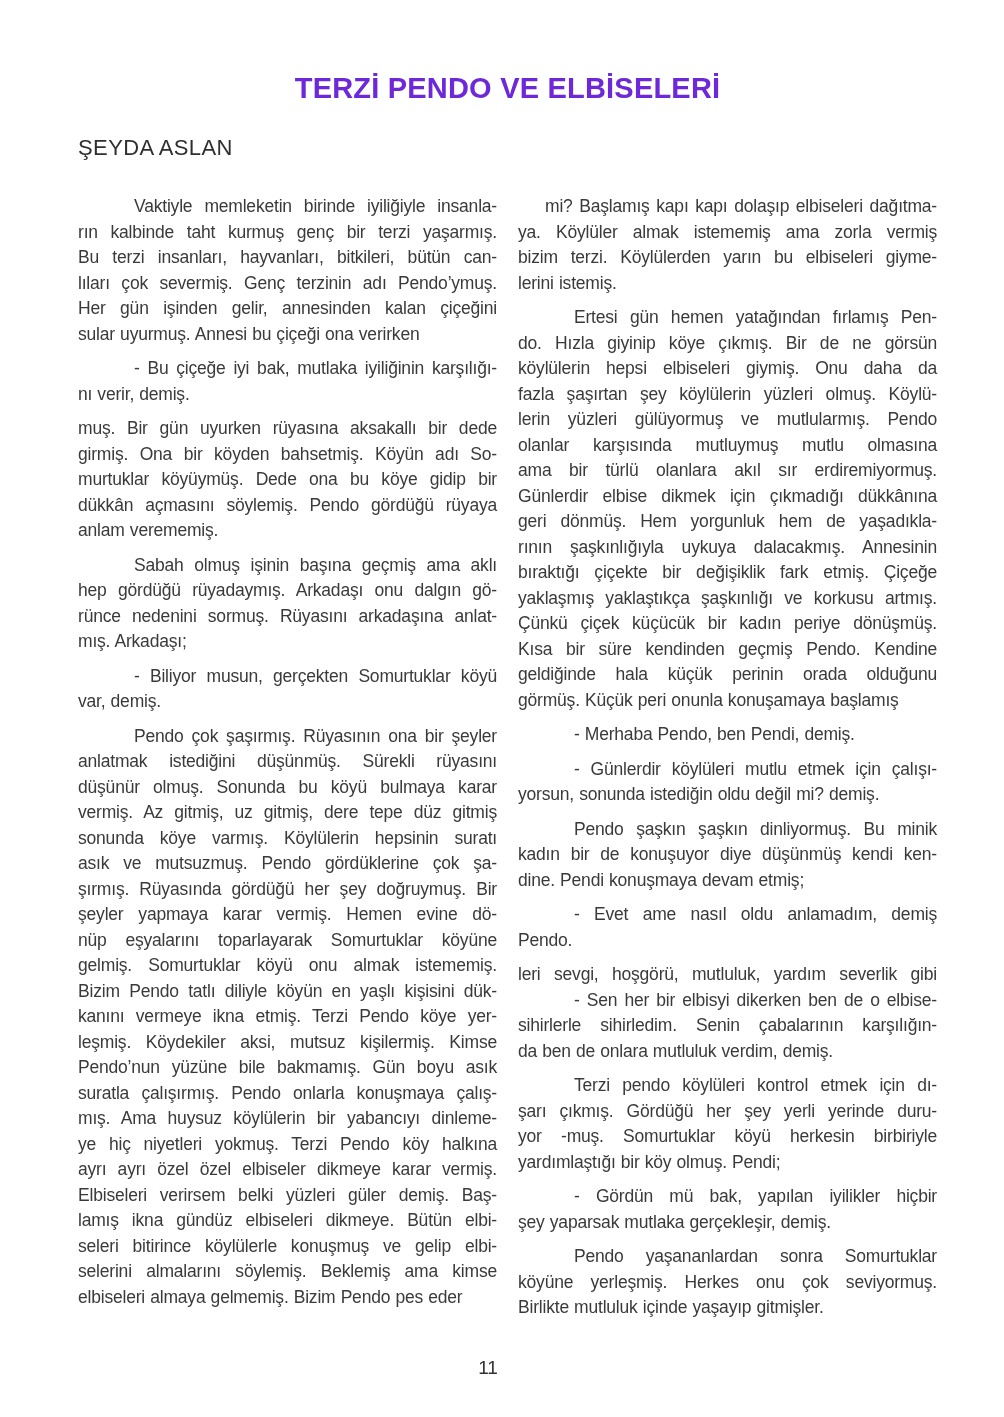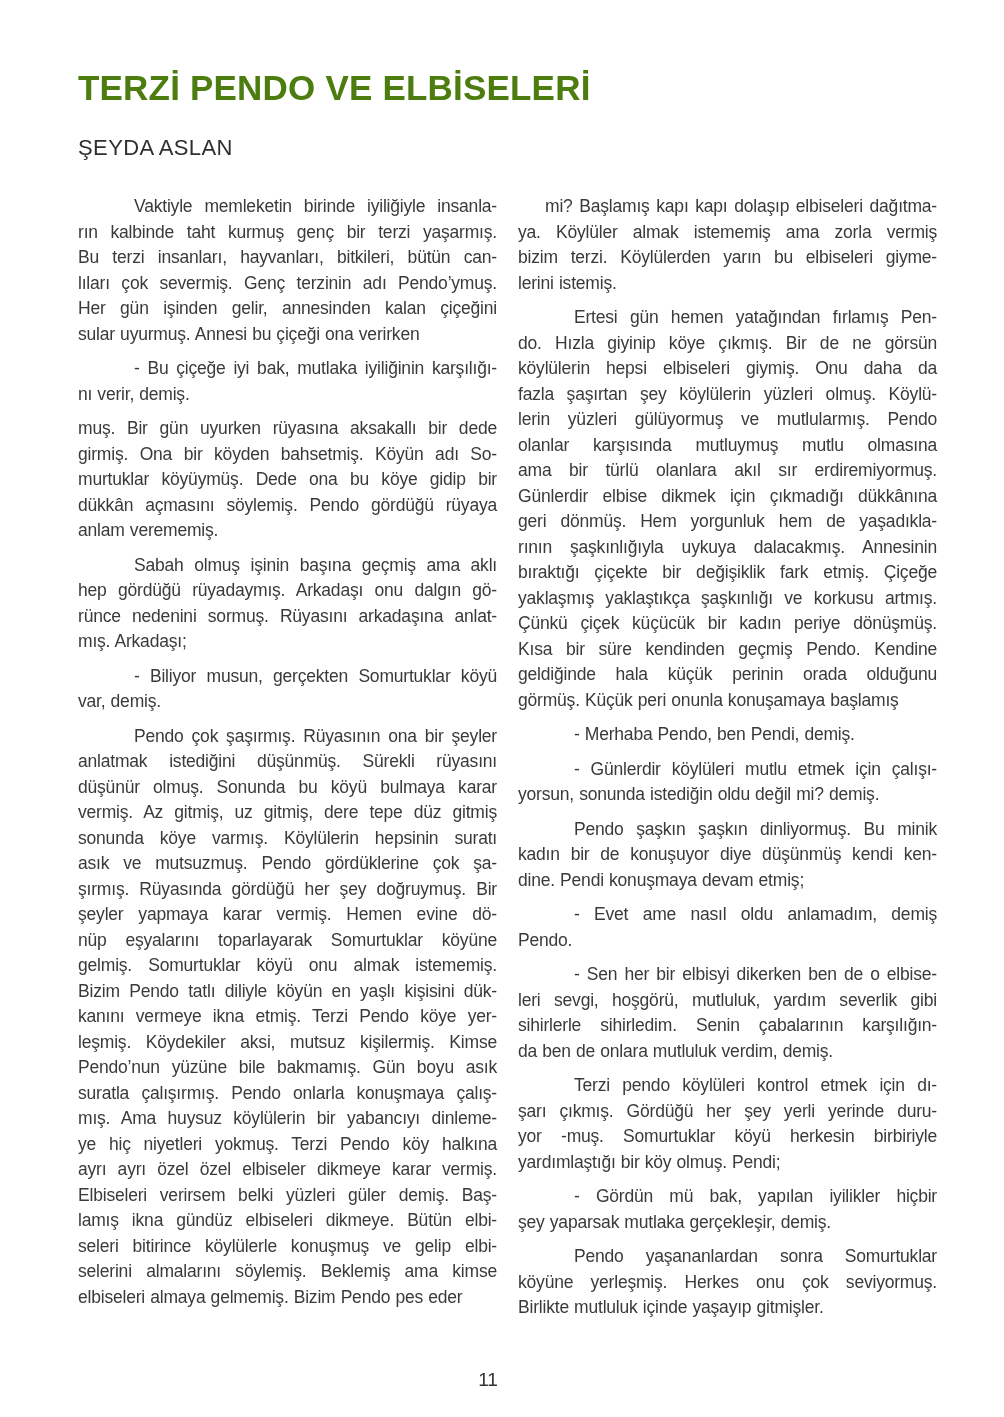--- a/index.html
+++ b/index.html
@@ -13,24 +13,25 @@
     height: 1417px;
     background: #ffffff;
     box-sizing: border-box;
     padding: 70px 67px 0 78px;
     font-family: "Liberation Sans", sans-serif;
     color: #3a3a3a;
     overflow: hidden;
   }
   .doc-title {
     margin: 0 0 30px 0;
-    font-size: 35px;
+    text-align: center;
+    font-size: 29px;
     font-weight: bold;
     line-height: 36px;
-    color: #4d7c0f;
+    color: #6d28d9;
     letter-spacing: 0.2px;
   }
   .doc-author {
     margin: 0 0 34px 0;
     font-size: 22px;
     font-weight: normal;
     line-height: 24px;
     color: #2f2f2f;
     letter-spacing: 0.4px;
   }
@@ -60,21 +61,21 @@
     padding-left: 0;
     margin-left: 27px;
   }
   .line.last {
     text-align-last: left;
   }
   .page-number {
     position: absolute;
     left: 0;
     right: 37px;
-    bottom: 26px;
+    bottom: 38px;
     text-align: center;
     font-size: 19px;
     color: #333333;
     padding-left: 9px;
   }
 </style>
 </head>
 <body>
 
 <div class="page">
@@ -173,22 +174,22 @@
         <div class="para">
           <div class="line first">Pendo şaşkın şaşkın dinliyormuş. Bu minik</div>
           <div class="line">kadın bir de konuşuyor diye düşünmüş kendi ken-</div>
           <div class="line last">dine. Pendi konuşmaya devam etmiş;</div>
         </div>
         <div class="para">
           <div class="line first">- Evet ame nasıl oldu anlamadım, demiş</div>
           <div class="line last">Pendo.</div>
         </div>
         <div class="para">
+          <div class="line">leri sevgi, hoşgörü, mutluluk, yardım severlik gibi</div>
           <div class="line first">- Sen her bir elbisyi dikerken ben de o elbise-</div>
-          <div class="line">leri sevgi, hoşgörü, mutluluk, yardım severlik gibi</div>
           <div class="line">sihirlerle sihirledim. Senin çabalarının karşılığın-</div>
           <div class="line last">da ben de onlara mutluluk verdim, demiş.</div>
         </div>
         <div class="para">
           <div class="line first">Terzi pendo köylüleri kontrol etmek için dı-</div>
           <div class="line">şarı çıkmış. Gördüğü her şey yerli yerinde duru-</div>
           <div class="line">yor -muş. Somurtuklar köyü herkesin birbiriyle</div>
           <div class="line last">yardımlaştığı bir köy olmuş. Pendi;</div>
         </div>
         <div class="para">

